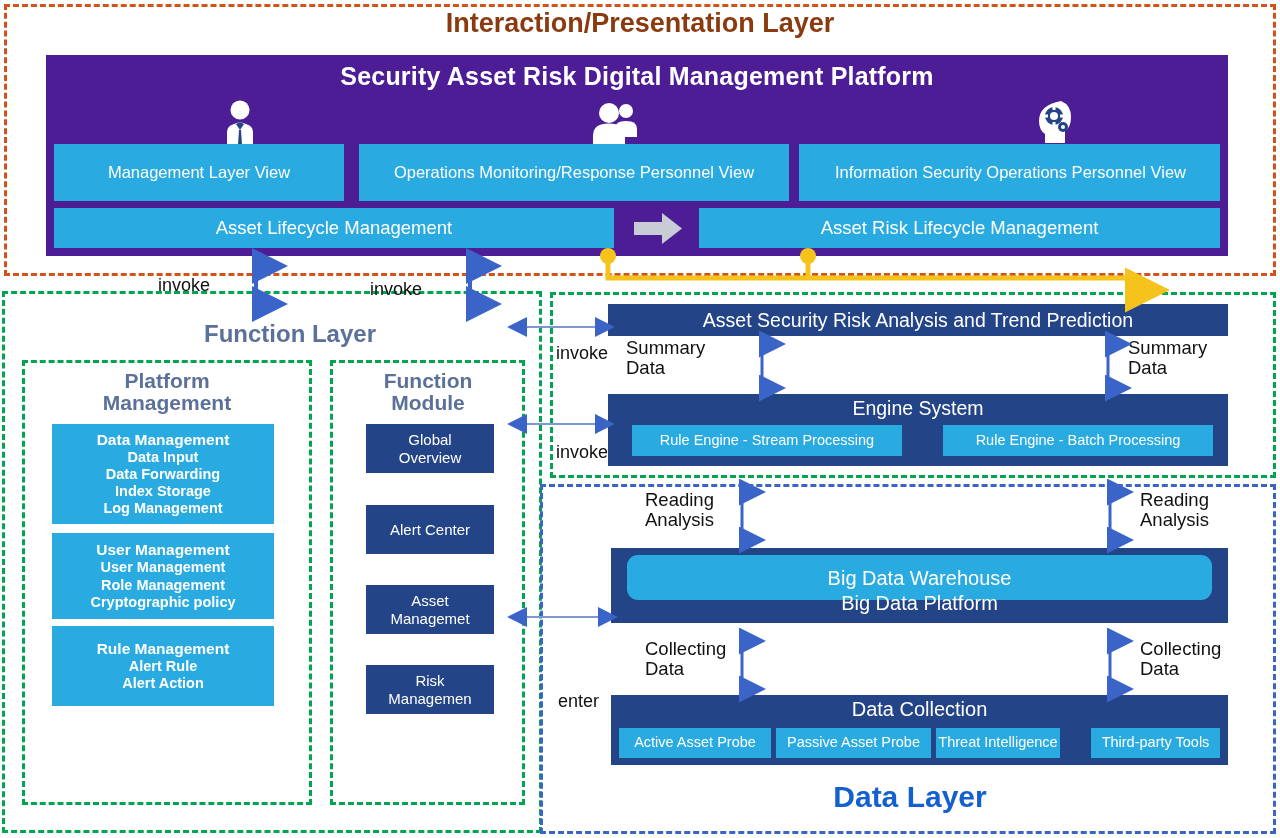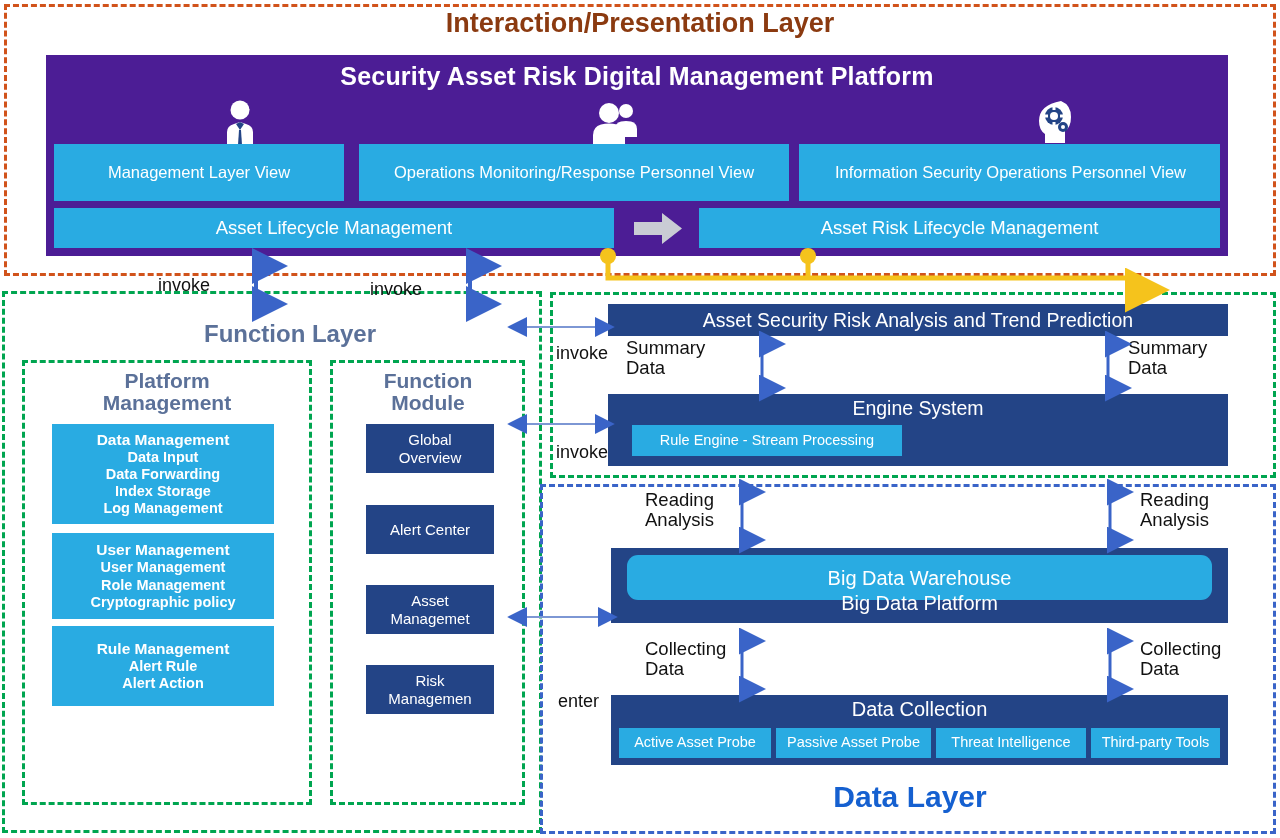--- a/index.html
+++ b/index.html
@@ -267,20 +267,21 @@
   <div class="conn-label" style="left:1128px; top:338px;">
     <span>Summary</span><br>
     <span>Data</span>
   </div>
 
   <div class="invoke-label" style="left:556px; top:343px;">invoke</div>
 
   <div class="panel-dark" style="left:608px; top:394px; width:620px; height:72px;">
     <div class="panel-head" style="top:3px; font-size:19.5px;">Engine System</div>
     <div class="chip" style="left:24px; top:31px; width:270px; height:31px; font-size:14.5px;">Rule Engine - Stream Processing</div>
+    <div class="chip" style="left:335px; top:31px; width:270px; height:31px; font-size:14.5px;">Rule Engine - Batch Processing</div>
   </div>
 
   <div class="invoke-label" style="left:556px; top:442px;">invoke</div>
 
   <div class="conn-label" style="left:645px; top:490px;">
     <span>Reading</span><br>
     <span>Analysis</span>
   </div>
   <div class="conn-label" style="left:1140px; top:490px;">
     <span>Reading</span><br>
@@ -300,21 +301,21 @@
     <span>Collecting</span><br>
     <span>Data</span>
   </div>
 
   <div class="invoke-label" style="left:558px; top:672px;margin-top:19px;">enter</div>
 
   <div class="panel-dark" style="left:611px; top:695px; width:617px; height:70px;">
     <div class="panel-head" style="top:3px; font-size:20px;">Data Collection</div>
     <div class="chip" style="left:8px; top:33px; width:152px; height:30px; font-size:14.5px;">Active Asset Probe</div>
     <div class="chip" style="left:165px; top:33px; width:155px; height:30px; font-size:14.5px;">Passive Asset Probe</div>
-    <div class="chip" style="left:325px; top:33px; width:150px; height:30px; font-size:14.5px;">Threat Intelligence</div>
+    <div class="chip" style="left:325px; top:33px; width:124px; height:30px; font-size:14.5px;">Threat Intelligence</div>
     <div class="chip" style="left:480px; top:33px; width:129px; height:30px; font-size:14.5px;">Third-party Tools</div>
   </div>
 
   <svg class="overlay" viewBox="0 0 1280 838" xmlns="http://www.w3.org/2000/svg">
     <defs>
       <marker id="mBlueUp" markerWidth="9" markerHeight="9" refX="4.5" refY="8" orient="auto">
         <path d="M4.5 0 L9 9 L0 9 Z" fill="#3a64c8"></path>
       </marker>
       <marker id="mBlueDown" markerWidth="9" markerHeight="9" refX="4.5" refY="8" orient="auto">
         <path d="M4.5 0 L9 9 L0 9 Z" fill="#3a64c8"></path>

